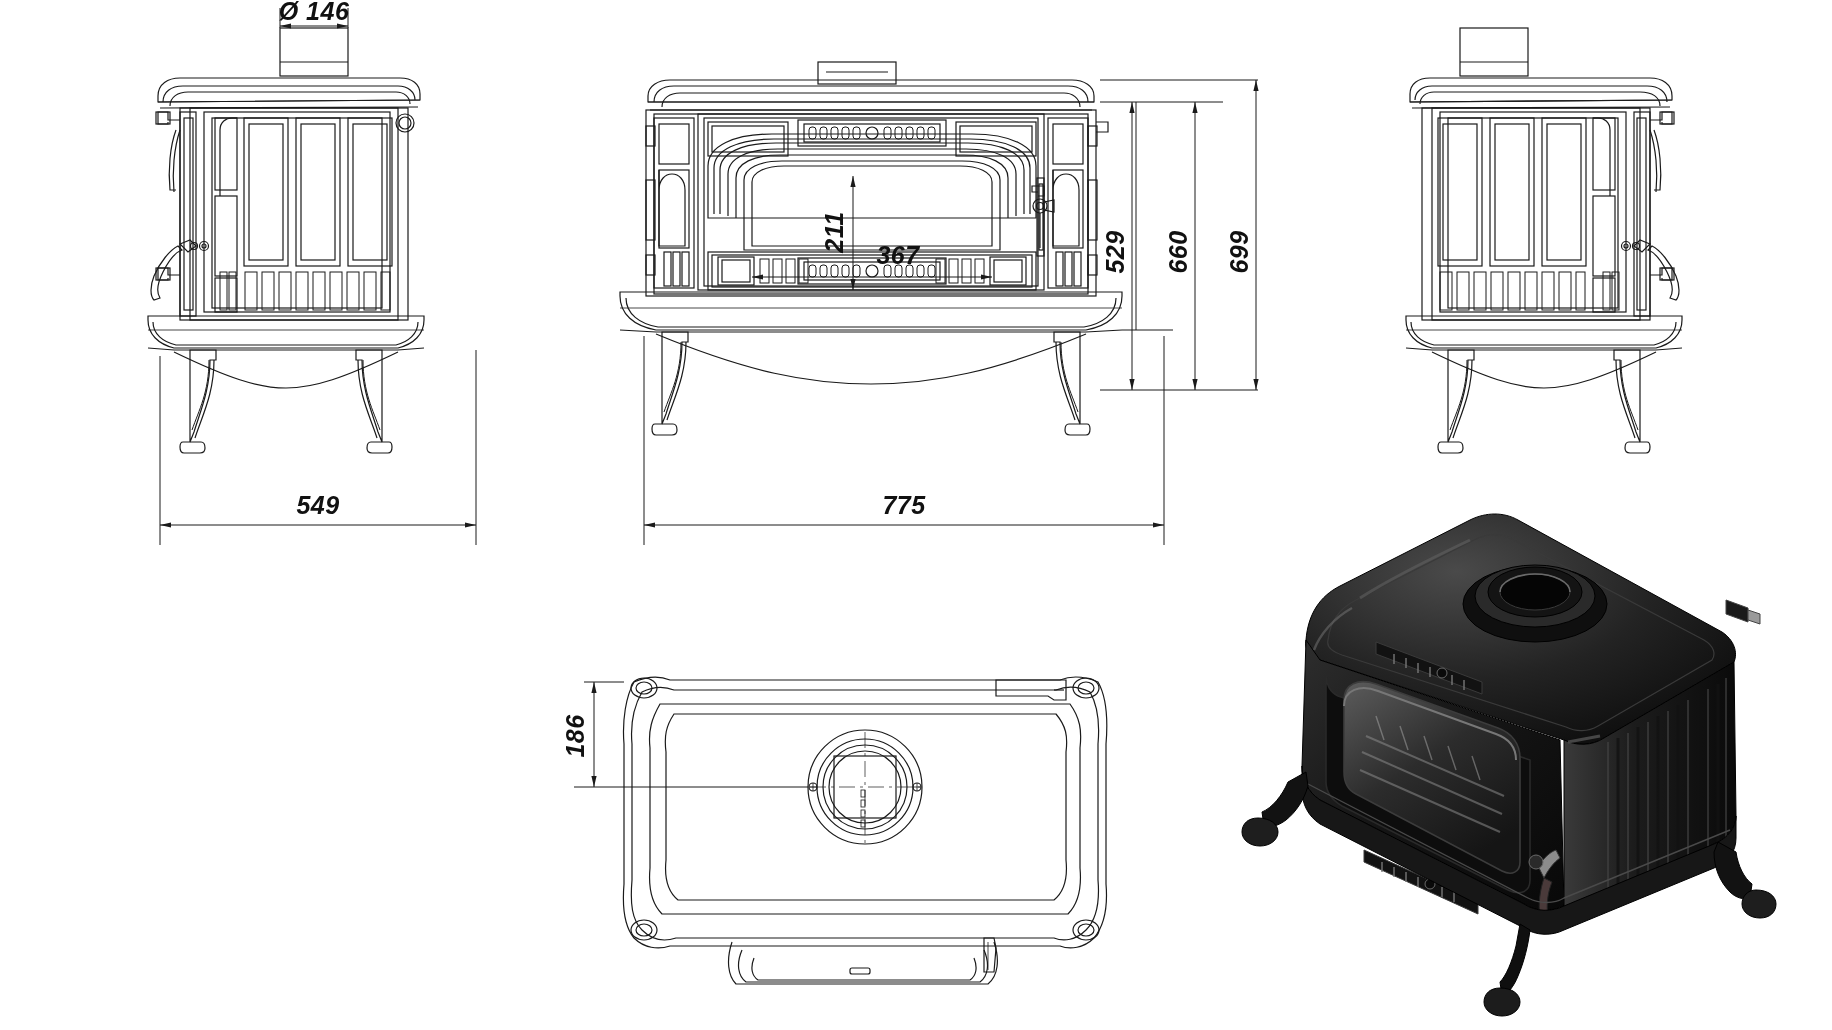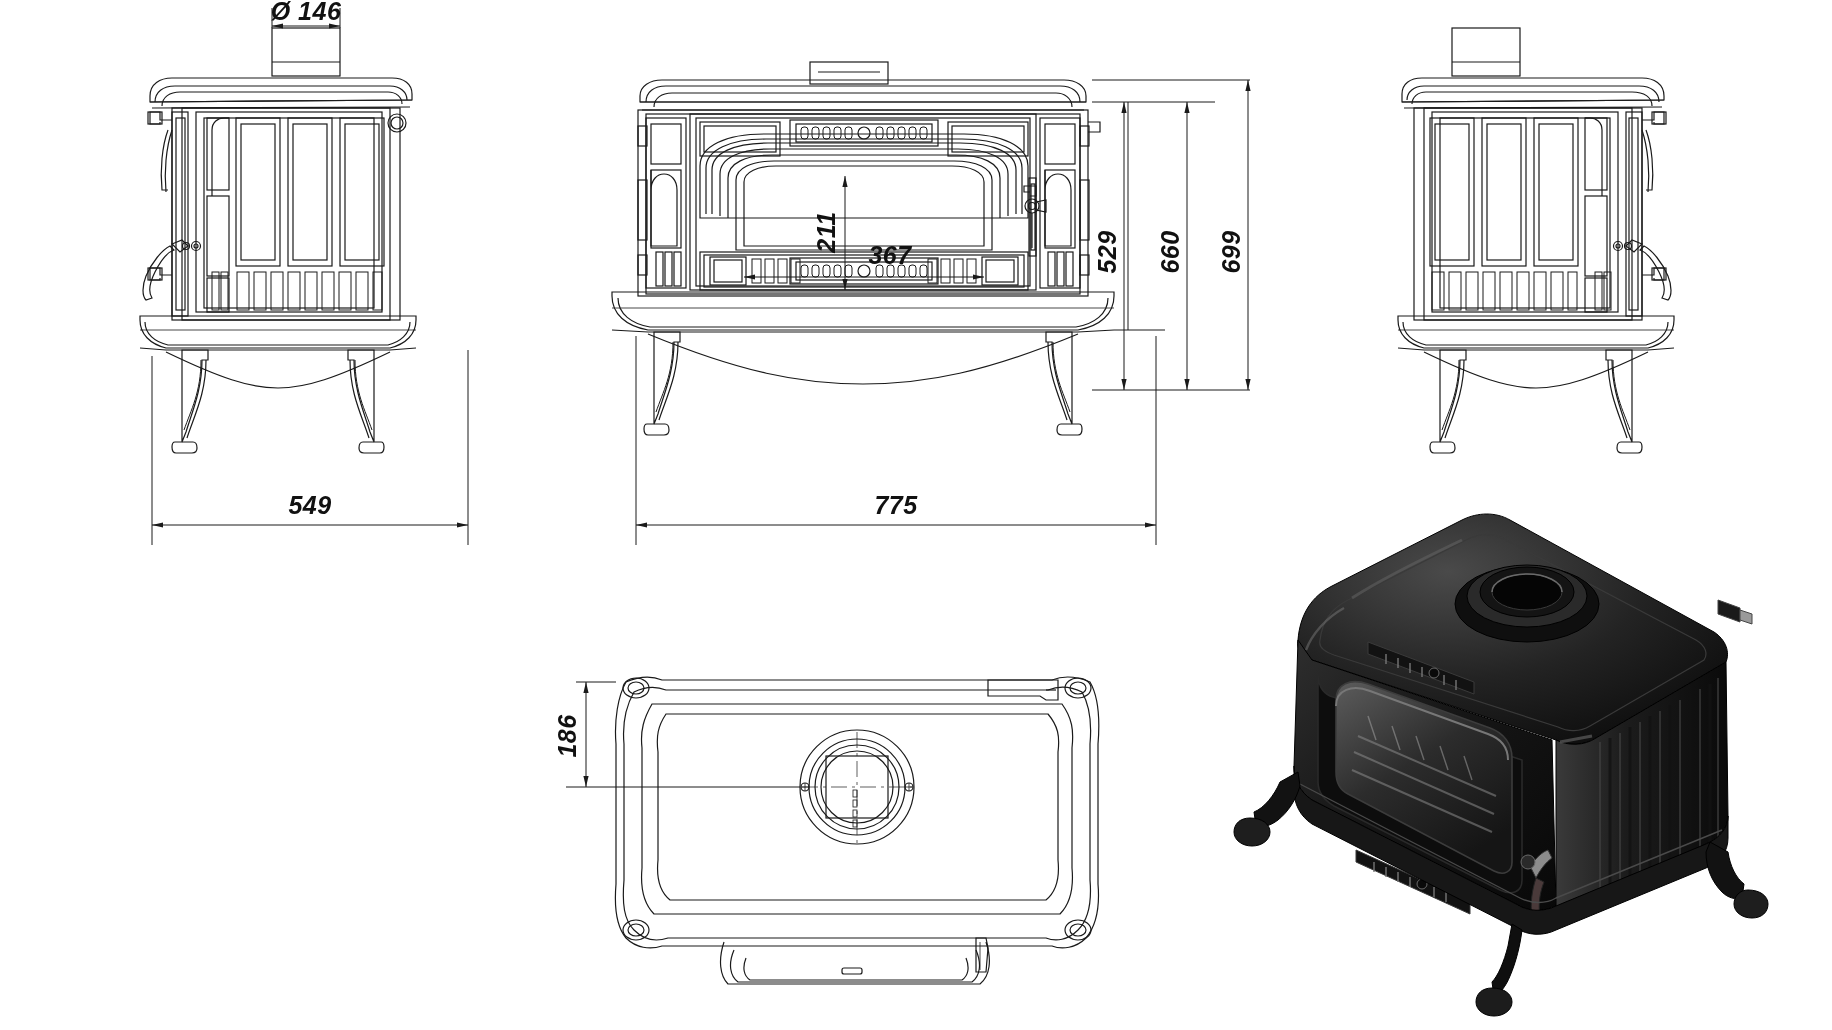--- a/index.html
+++ b/index.html
@@ -1,18 +1,18 @@
 <!DOCTYPE html>
 <html><head>
 <meta charset="utf-8">
 <style>
   html,body{margin:0;padding:0;background:#ffffff;}
   body{width:1832px;height:1030px;position:relative;overflow:hidden;
        font-family:"Liberation Sans", sans-serif;color:#111;}
-  #sheet{position:absolute;inset:0;}
+  #sheet{position:absolute;inset:0;margin-left:8px;}
   svg{position:absolute;top:0;left:0;width:1832px;height:1030px;}
   .dimtxt{font-family:"Liberation Sans", sans-serif;font-size:25px;font-style:italic;
           font-weight:600;fill:#111;letter-spacing:.5px;}
 </style>
 </head>
 <body>
 
 <div id="sheet">
 
 <svg viewBox="0 0 1832 1030" xmlns="http://www.w3.org/2000/svg">

